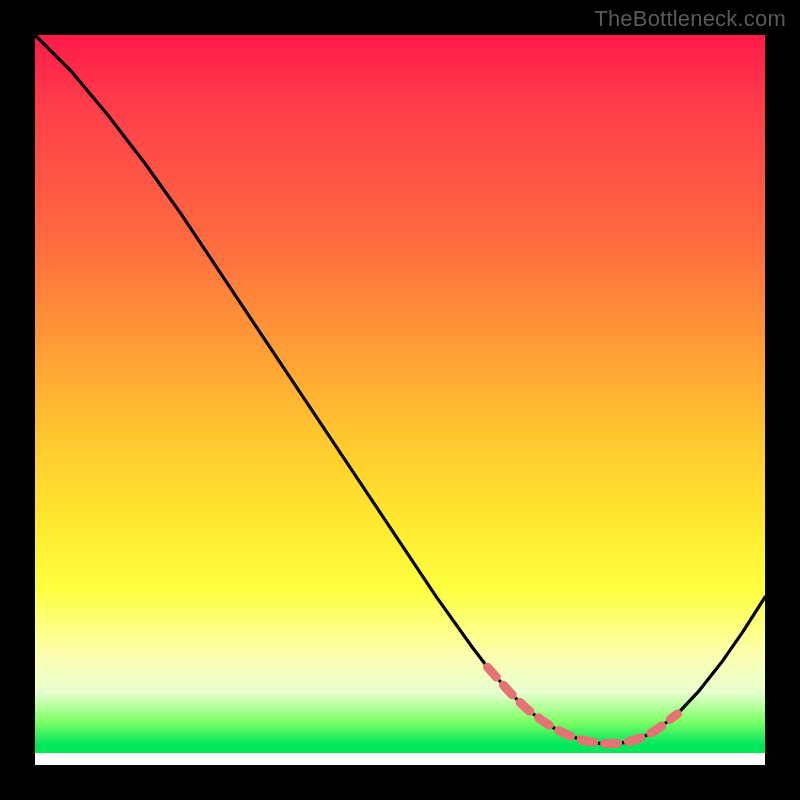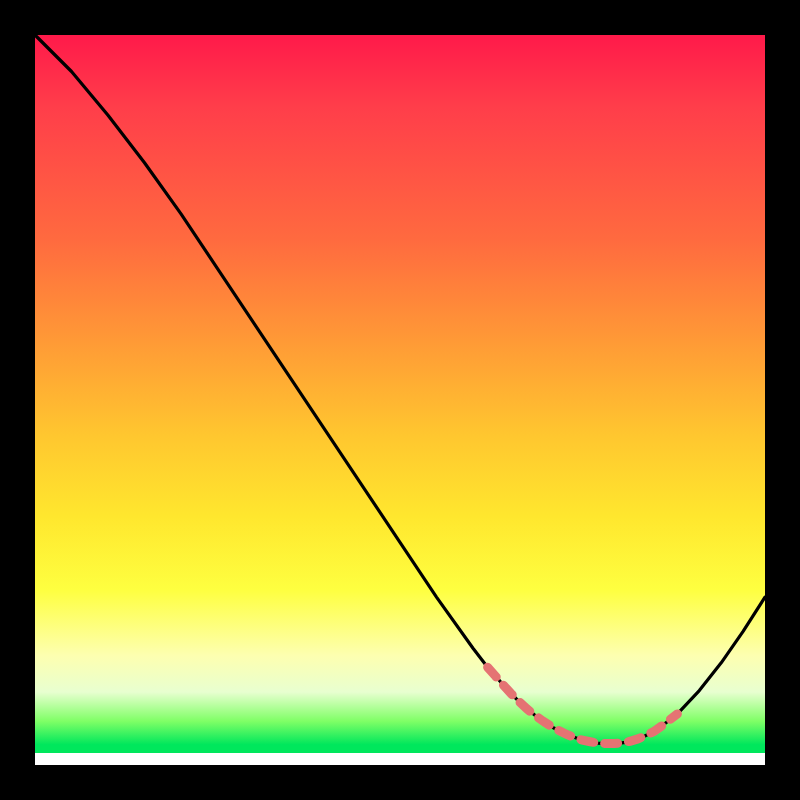--- a/index.html
+++ b/index.html
@@ -63,20 +63,21 @@
     width: 730px;
     height: 730px;
     overflow: visible;
   }
 </style>
 </head>
 <body>
 
 <div class="outer">
 
+  <div class="watermark">TheBottleneck.com</div>
 
   <div class="plot">
 
     <svg class="curve" viewBox="0 0 730 730" preserveAspectRatio="none">
 
       <path id="main-curve" fill="none" stroke="#000" stroke-width="3.2" stroke-linecap="round" stroke-linejoin="round" d="M0.00 0.00 L36.50 36.50 L73.00 80.30 L109.50 127.75 L146.00 178.85 L182.50 233.60 L219.00 288.35 L255.50 343.10 L292.00 397.85 L328.50 452.60 L365.00 507.35 L401.50 562.10 L438.00 613.20 L452.60 632.18 L474.50 657.00 L489.10 671.60 L503.70 683.28 L518.30 692.77 L532.90 700.07 L547.50 705.18 L562.10 708.10 L576.70 708.83 L591.30 707.37 L605.90 702.99 L620.50 695.69 L642.40 678.90 L664.30 655.54 L686.20 627.80 L708.10 596.41 L730.00 562.10"></path>
 
       <path id="dash-seg" fill="none" stroke="#e57373" stroke-width="9" stroke-linecap="round" stroke-dasharray="13 11" d="M452.60 632.18 L460.51 641.14 L468.42 650.11 L476.32 658.83 L484.23 666.73 L492.14 674.03 L500.05 680.36 L507.96 686.05 L515.87 691.19 L523.77 695.51 L531.68 699.46 L539.59 702.41 L547.50 705.18 L555.41 706.76 L563.32 708.16 L571.23 708.56 L579.13 708.59 L587.04 707.80 L594.95 706.27 L602.86 703.90 L610.77 700.56 L618.68 696.60 L626.58 691.03 L634.49 684.96 L642.40 678.90"></path>
     </svg>
 

